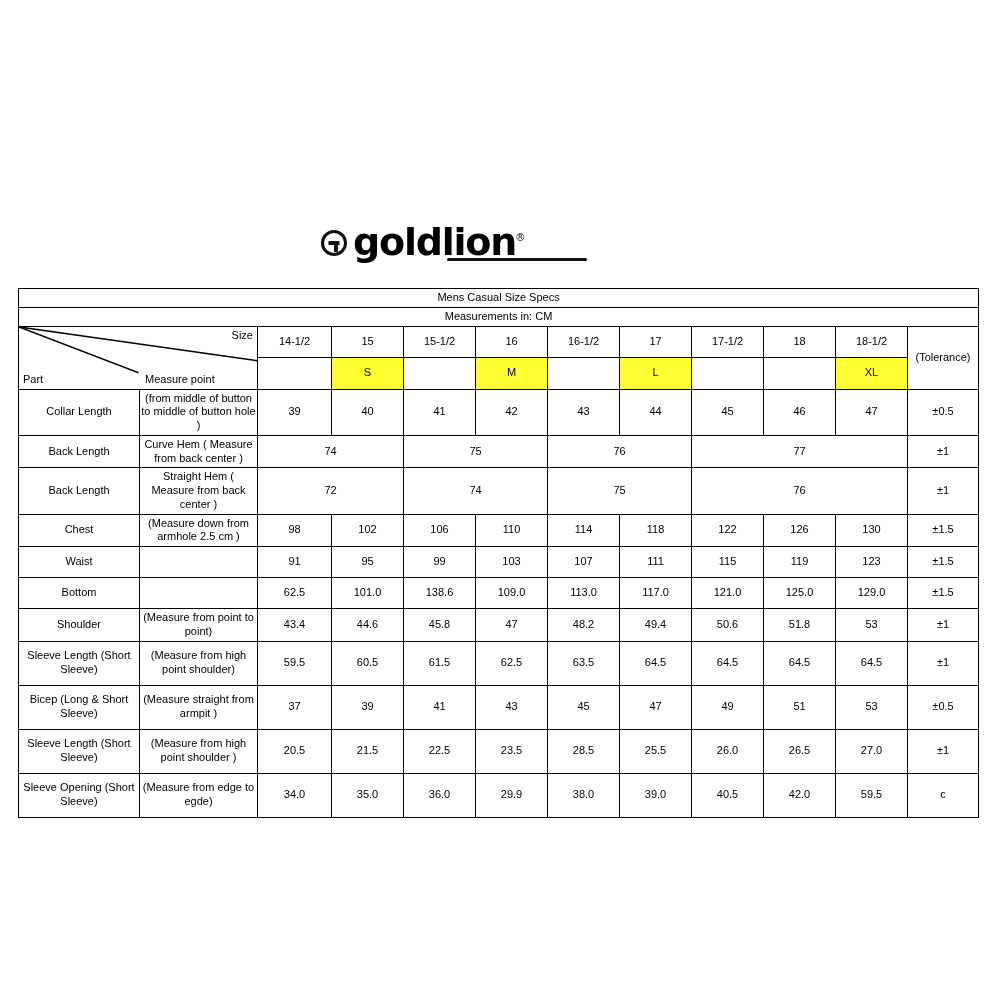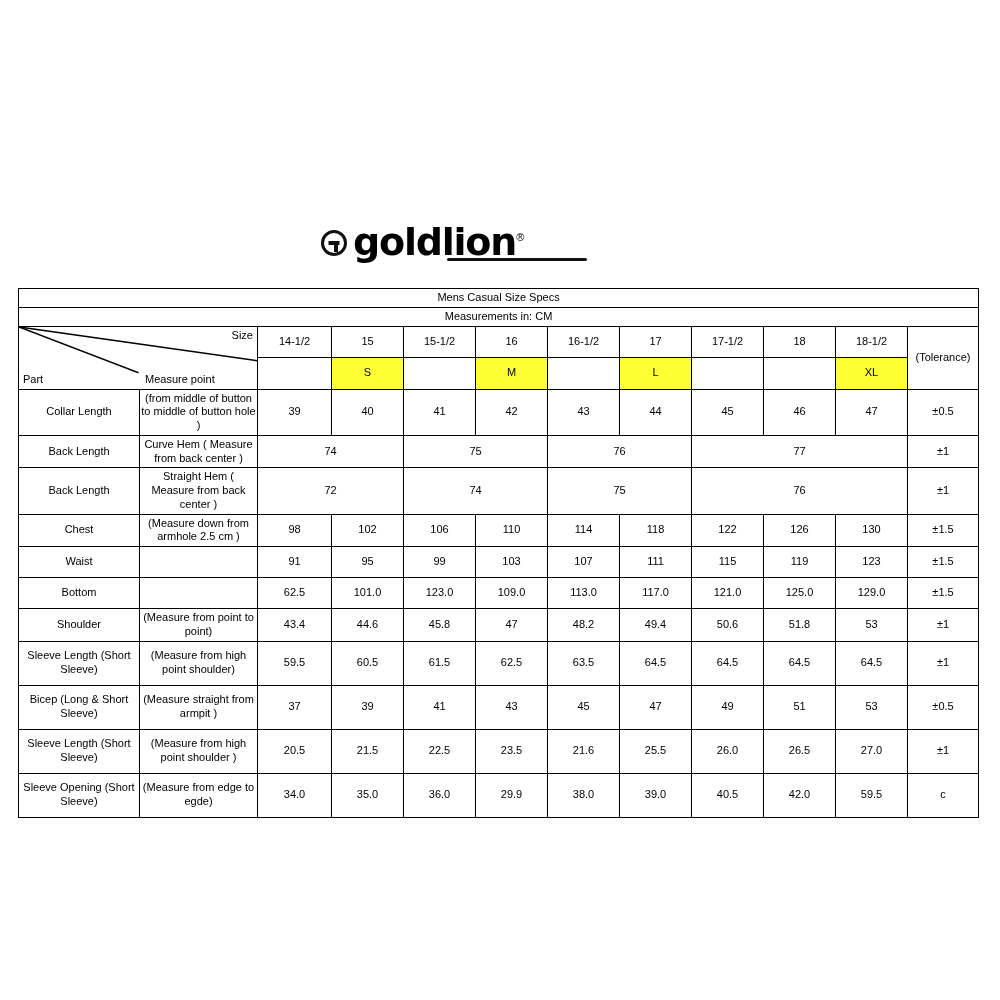--- a/index.html
+++ b/index.html
@@ -304,21 +304,21 @@
       <td class="val">119</td>
       <td class="val">123</td>
       <td class="tol">±1.5</td>
     </tr>
 
     <tr class="med">
       <td class="part-cell">Bottom</td>
       <td class="method-cell"></td>
       <td class="val">62.5</td>
       <td class="val">101.0</td>
-      <td class="val">123.0</td>
+      <td class="val">138.6</td>
       <td class="val">109.0</td>
       <td class="val">113.0</td>
       <td class="val">117.0</td>
       <td class="val">121.0</td>
       <td class="val">125.0</td>
       <td class="val">129.0</td>
       <td class="tol">±1.5</td>
     </tr>
 
     <tr class="med">
@@ -366,21 +366,21 @@
       <td class="tol">±0.5</td>
     </tr>
 
     <tr class="tall">
       <td class="part-cell">Sleeve Length (Short Sleeve)</td>
       <td class="method-cell">(Measure from high point shoulder )</td>
       <td class="val">20.5</td>
       <td class="val">21.5</td>
       <td class="val">22.5</td>
       <td class="val">23.5</td>
-      <td class="val">21.6</td>
+      <td class="val">28.5</td>
       <td class="val">25.5</td>
       <td class="val">26.0</td>
       <td class="val">26.5</td>
       <td class="val">27.0</td>
       <td class="tol">±1</td>
     </tr>
 
     <tr class="tall">
       <td class="part-cell">Sleeve Opening (Short Sleeve)</td>
       <td class="method-cell">(Measure from edge to egde)</td>

